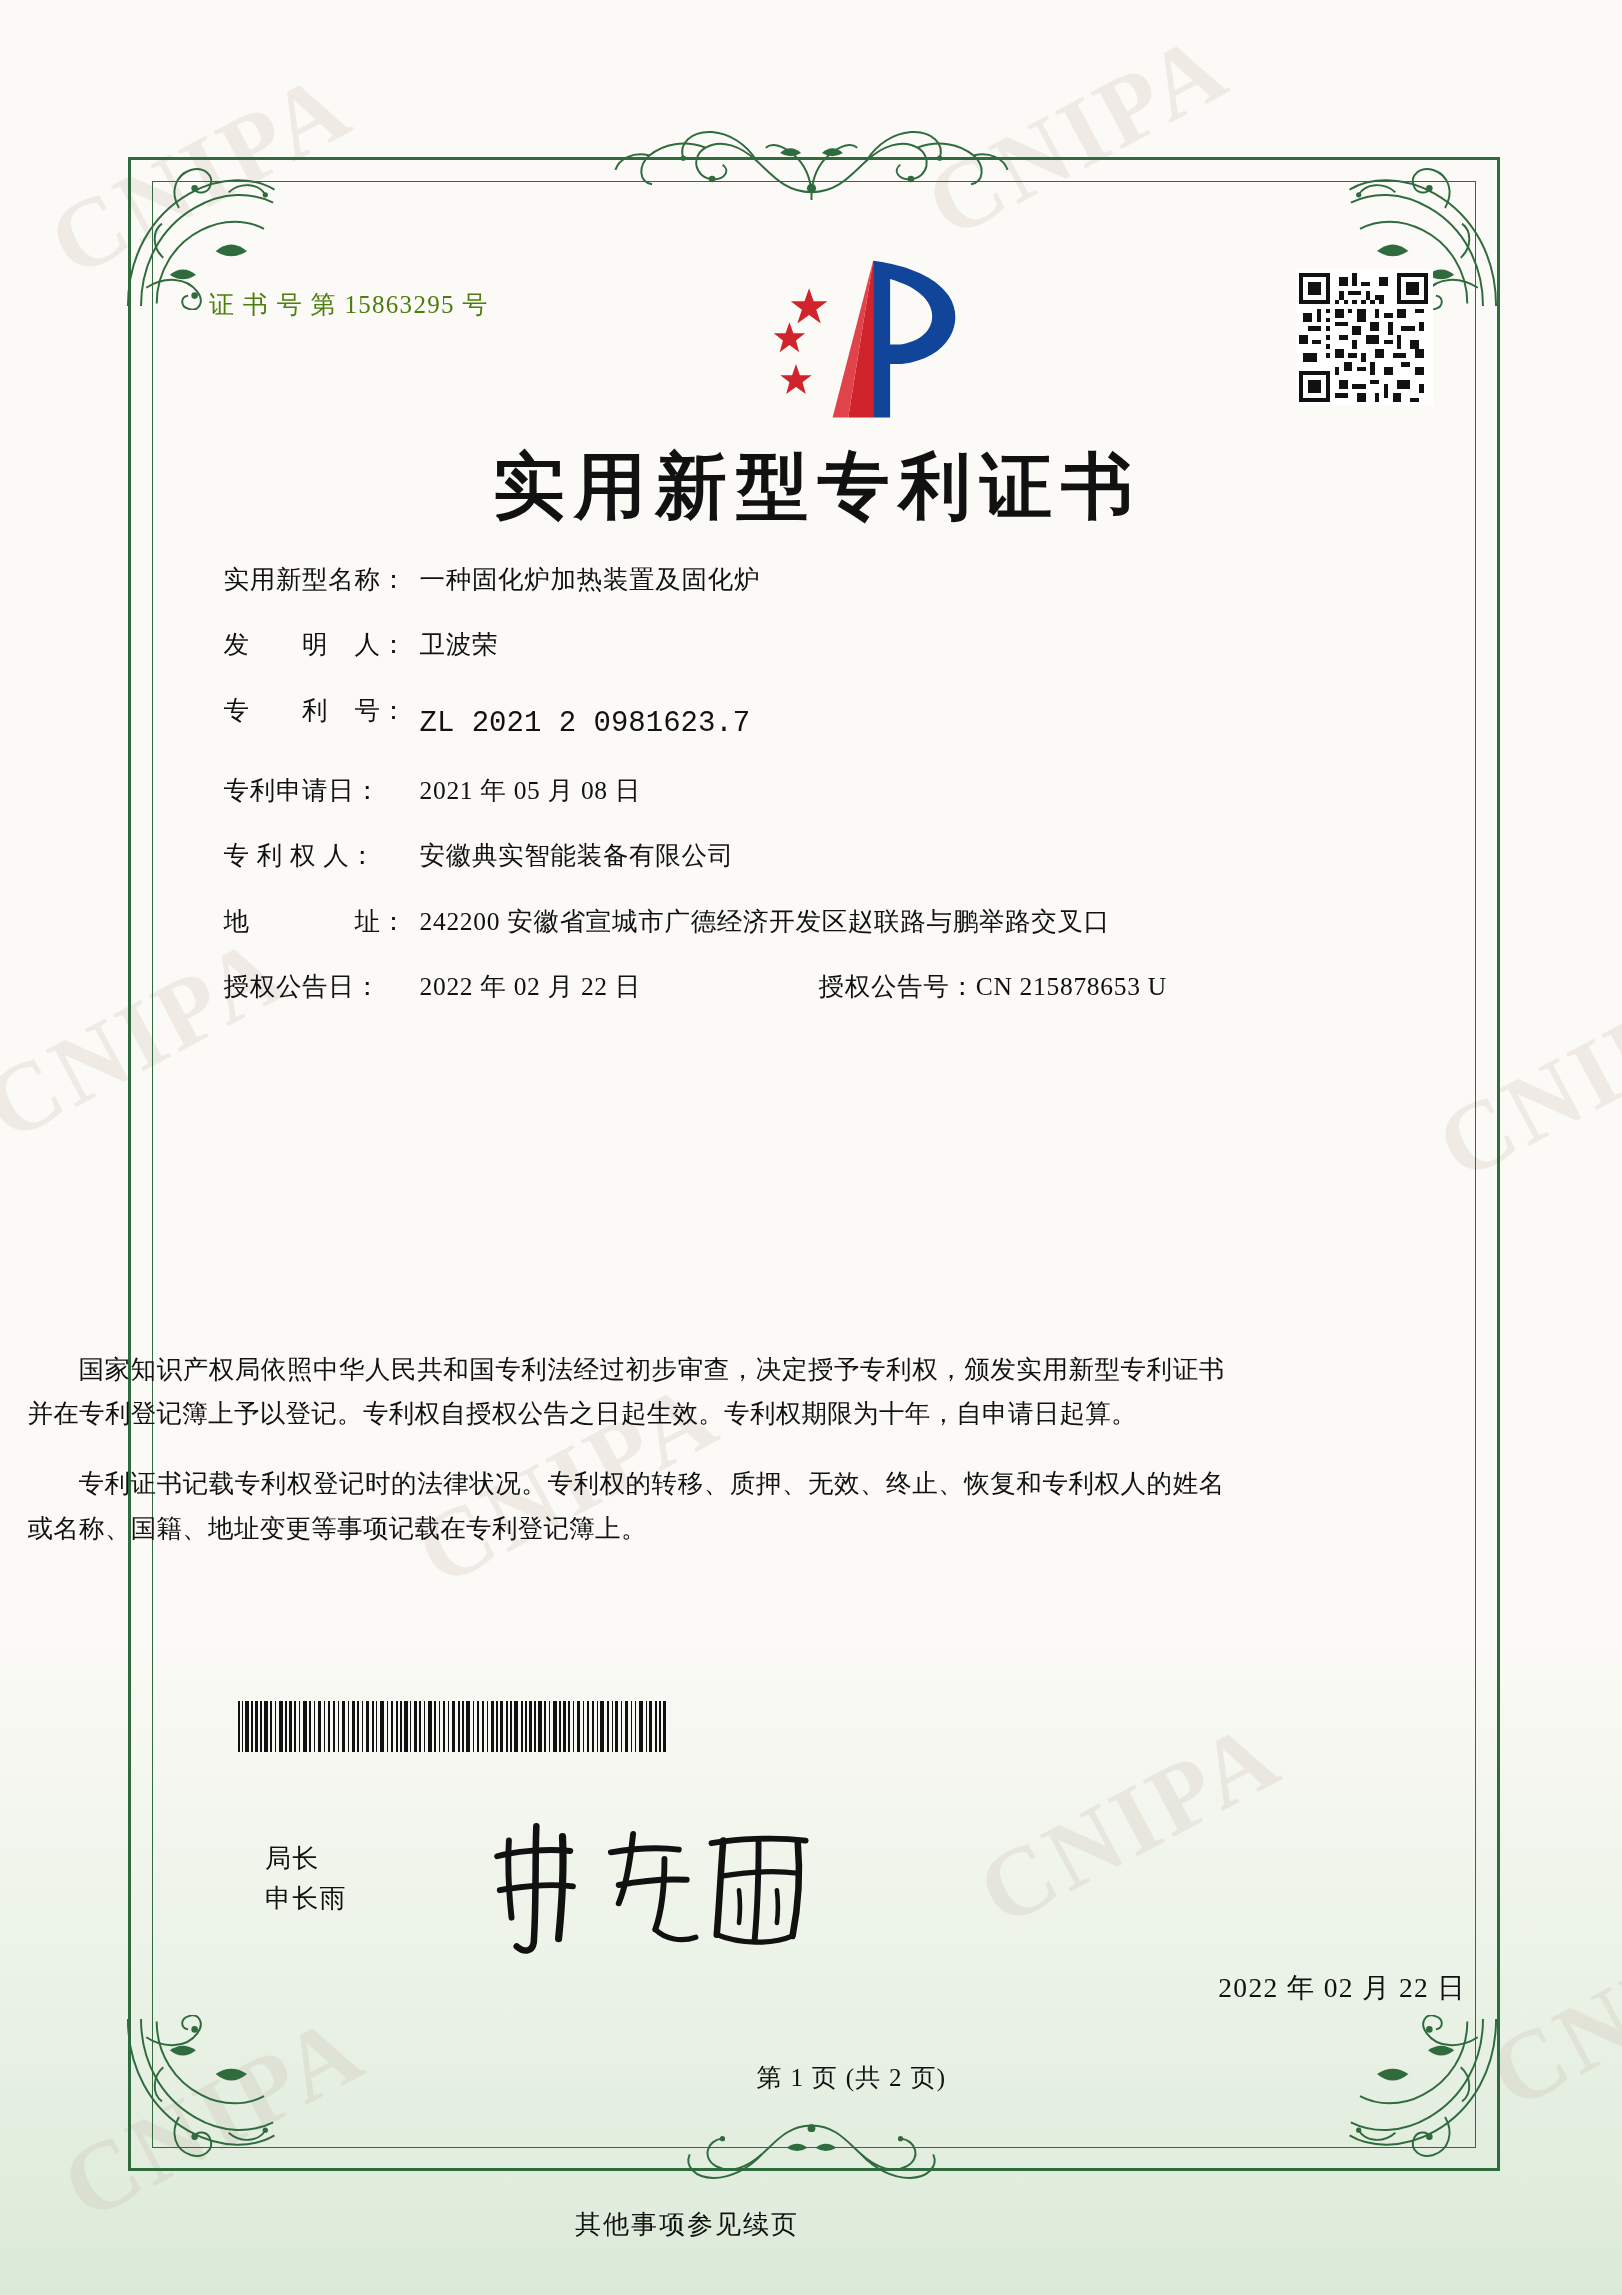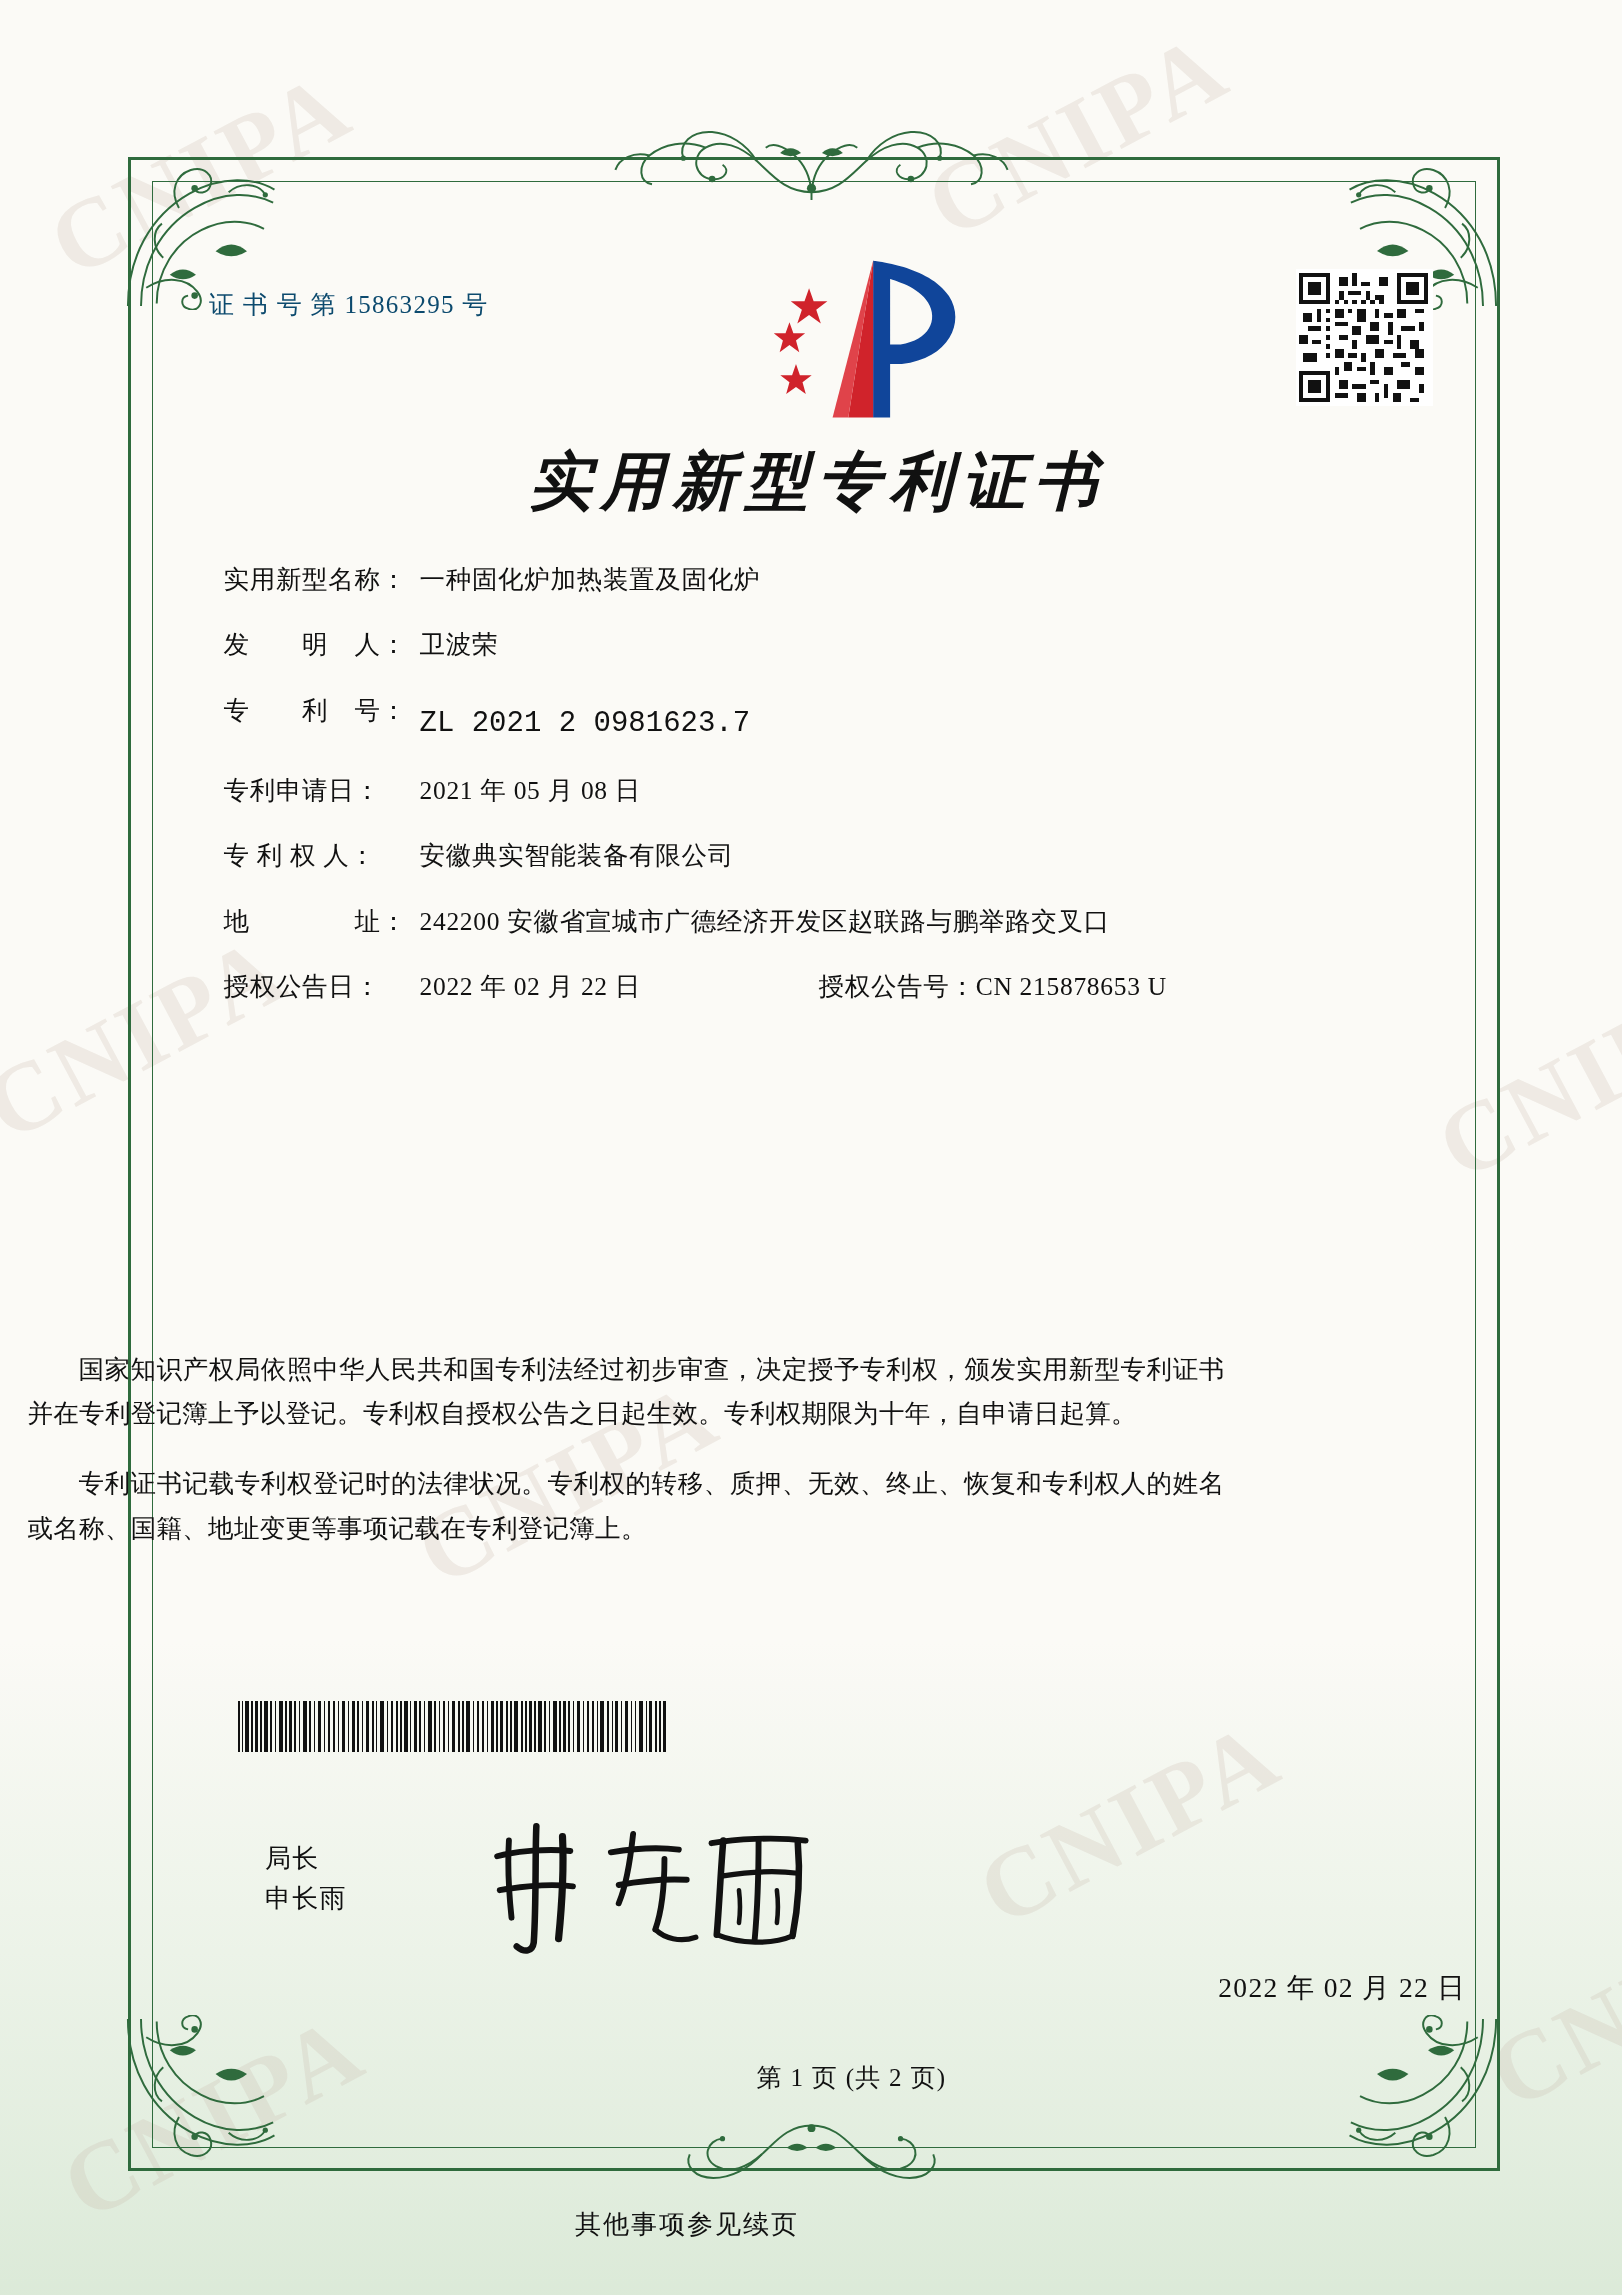--- a/index.html
+++ b/index.html
@@ -110,21 +110,21 @@
     left: 196px;
     top: 236px;
     width: 1243px;
   }
 
   .cert-no {
     position: absolute;
     left: 13px;
     top: 52px;
     font-size: 25px;
-    color: #0c4a6e;
+    color: #4d7c0f;
     letter-spacing: 1.3px;
     white-space: nowrap;
   }
 
   
   .emblem {
     position: absolute;
     left: 537px;
     top: 13px;
     width: 275px;
@@ -144,26 +144,25 @@
     box-sizing: border-box;
   }
   .qr svg { width: 100%; height: 100%; display: block; }
 
   .title {
     position: absolute;
     left: 0;
     top: 203px;
     width: 1243px;
     text-align: center;
-    font-size: 63px;
+    font-size: 72px;
     font-weight: bold;
     letter-spacing: 9.2px;
     color: #111;
     font-family: "DejaVu Serif", "Liberation Serif", serif;
-    font-style: italic;
   }
 
   
   .fields {
     position: absolute;
     left: 27.5px;
     top: 327px;
     width: 1197px;
     font-size: 25.5px;
     color: #111;

